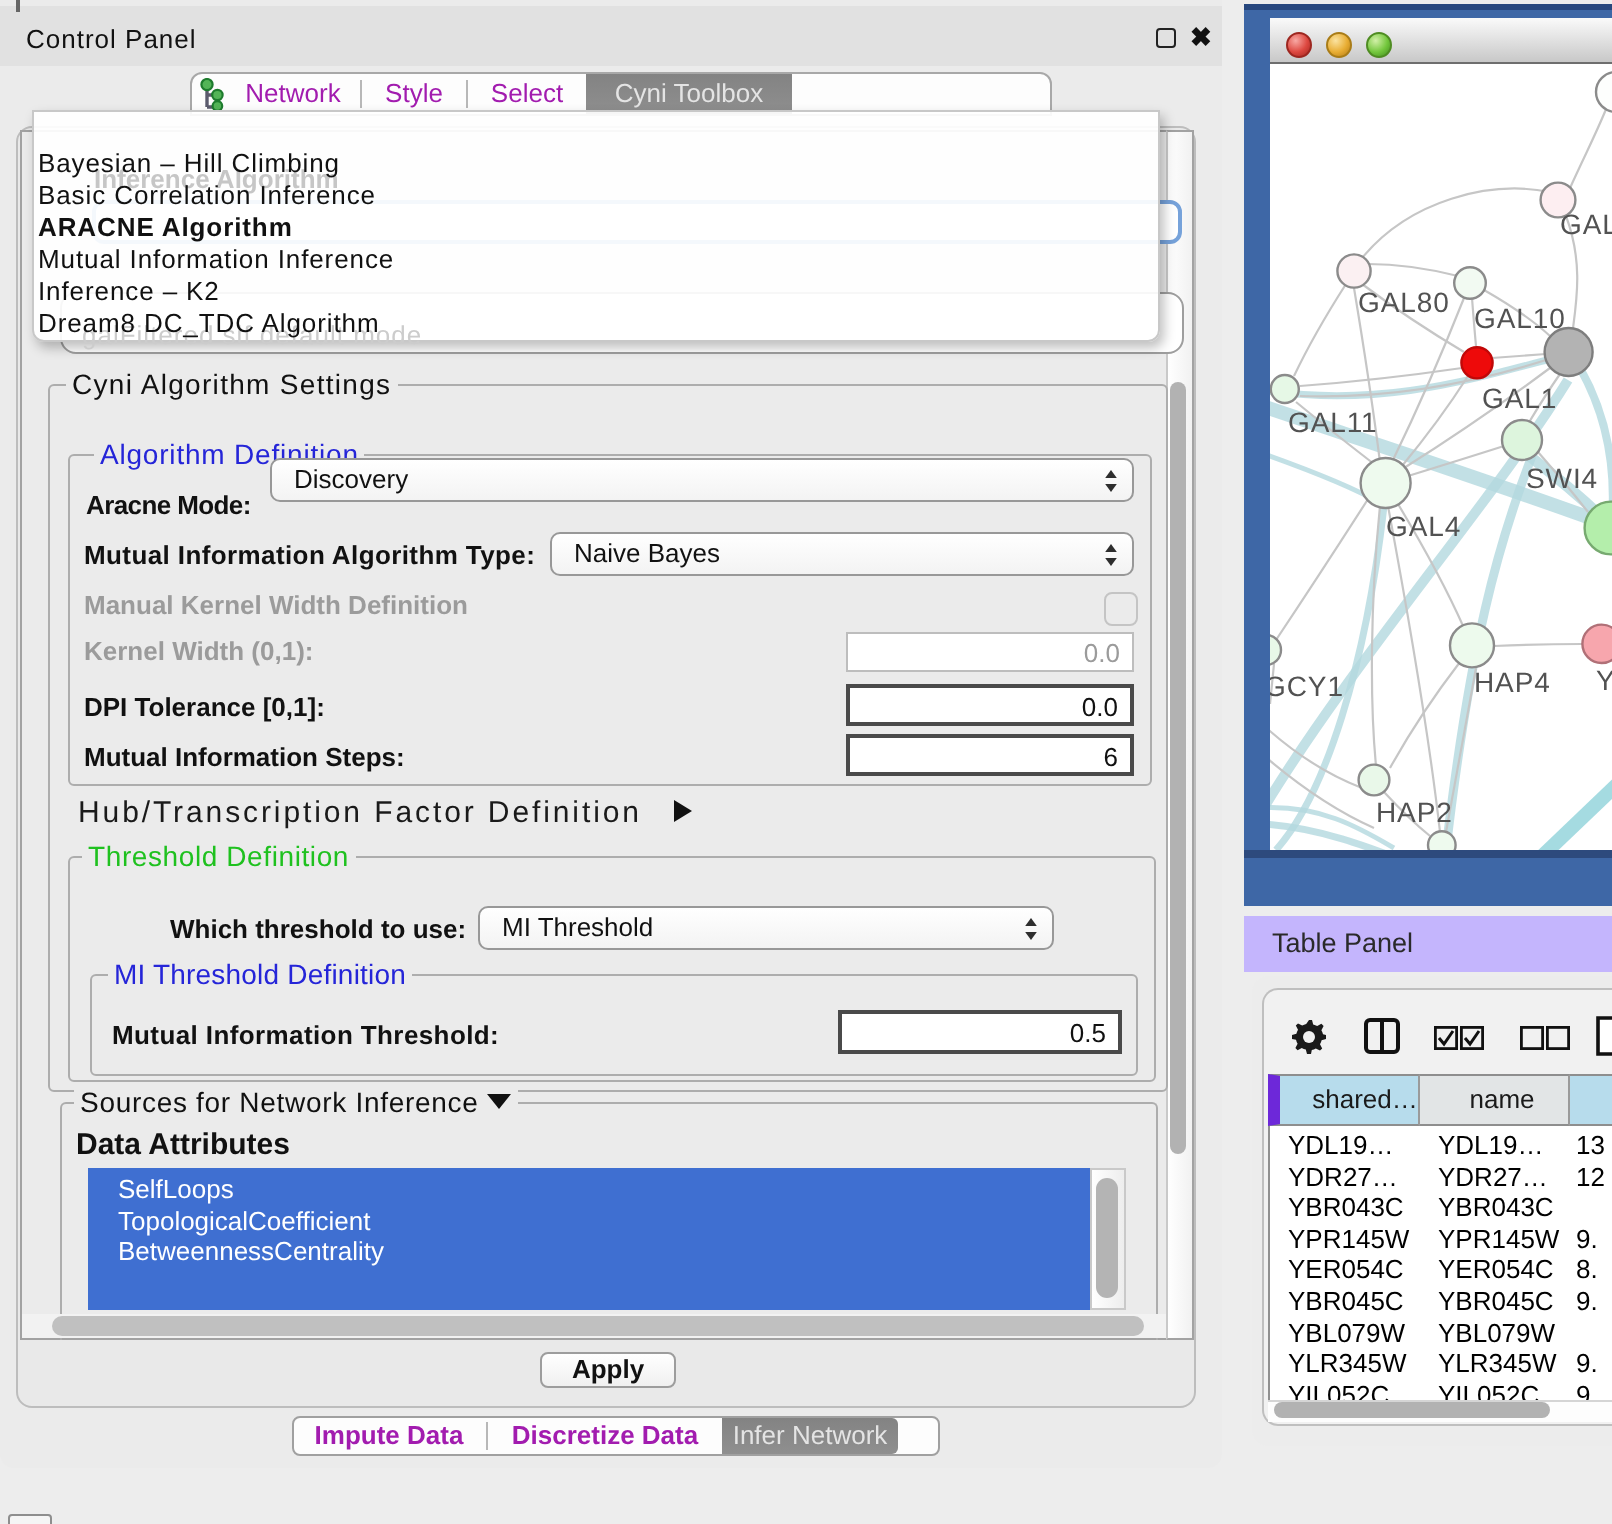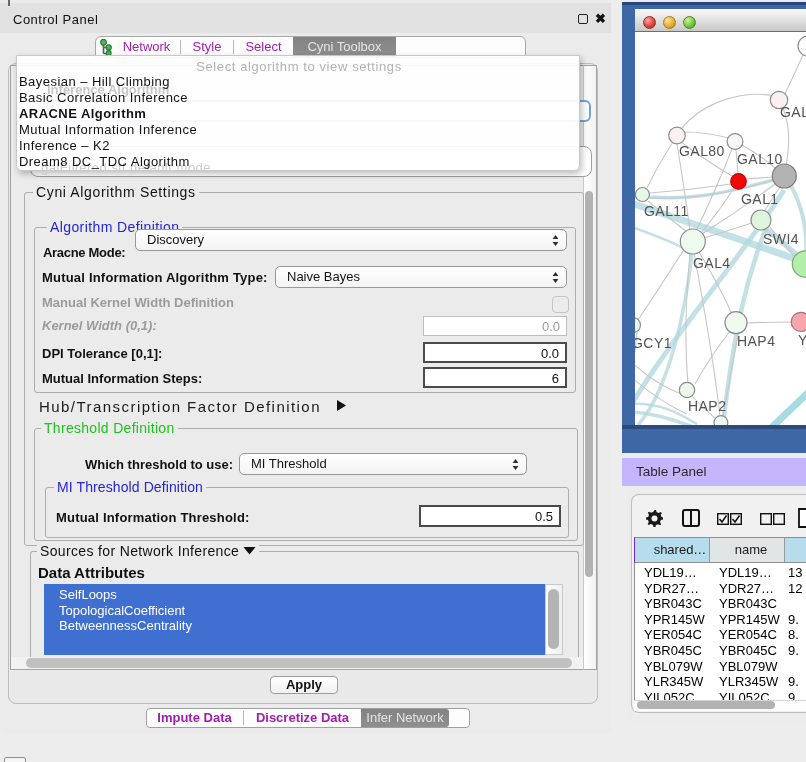--- a/index.html
+++ b/index.html
@@ -118,21 +118,21 @@
   <span class="abs b" style="left:42px;top:270px;letter-spacing:0.2px;">Mutual Information Algorithm Type:</span>
   <div class="combo" style="left:275px;top:266px;width:292px;">
     <span class="ctext">Naive Bayes</span>
     <svg class="carr" viewBox="0 0 7 11">
         <path d="M3.5 0 L6.4 4 H0.6 Z" fill="#2e2e2e"></path>
         <path d="M3.5 11 L6.4 7 H0.6 Z" fill="#2e2e2e"></path>
       </svg>
   </div>
   <span class="abs b gray" style="left:42px;top:295px;">Manual Kernel Width Definition</span>
   <div class="abs" style="left:552px;top:296px;width:17px;height:17px;background:#ebebeb;border:1px solid #c4c4c4;border-radius:4px;box-sizing:border-box;"></div>
-  <span class="abs b gray" style="left:42px;top:318px;font-style:italic;">Kernel Width (0,1):</span>
+  <span class="abs b gray" style="left:42px;top:318px;">Kernel Width (0,1):</span>
   <div class="field flight abs" style="left:423px;top:316px;width:144px;height:20px;">0.0</div>
   <span class="abs b" style="left:42px;top:346px;">DPI Tolerance [0,1]:</span>
   <div class="field fdark abs" style="left:423px;top:342px;width:144px;height:21px;">0.0</div>
   <span class="abs b" style="left:42px;top:371px;">Mutual Information Steps:</span>
   <div class="field fdark abs" style="left:423px;top:367px;width:144px;height:21px;">6</div>
   <span class="abs" style="left:39px;top:398px;font-size:15px;letter-spacing:1.45px;color:#1a1a1a;">Hub/Transcription Factor Definition</span>
   <svg class="abs" style="left:335px;top:399px;" width="12" height="13" viewBox="0 0 12 13">
       <path d="M2 1 L11 6.5 L2 12 Z" fill="#111"></path>
     </svg>
 
@@ -177,21 +177,20 @@
 
 <div id="popupwrap">
 
   <div id="underlay" class="abs">
 
     <div class="abs" style="left:30px;top:45px;width:545px;height:22px;background:#fff;border:2px solid #76a2da;border-radius:6px;box-sizing:border-box;"></div>
     <div class="abs" style="left:14px;top:91px;width:562px;height:31px;background:#fff;border:1px solid #9e9e9e;border-radius:8px;box-sizing:border-box;"></div>
 
   </div>
   <div id="popup" class="abs">
-    <div class="abs" style="left:0;top:3px;width:564px;text-align:center;color:#b3b3b3;letter-spacing:0.6px;">Select algorithm to view settings</div>
     <span class="abs b" style="left:30px;top:26px;color:#c6c6c6;">Inference Algorithm</span>
     <span class="abs" style="left:24px;top:104px;color:#cccccc;letter-spacing:0.5px;">galFiltered sif default mode</span>
     <div class="it abs" style="top:18px;">Bayesian – Hill Climbing</div>
     <div class="it abs" style="top:34px;">Basic Correlation Inference</div>
     <div class="it abs b" style="top:50px;">ARACNE Algorithm</div>
     <div class="it abs" style="top:66px;">Mutual Information Inference</div>
     <div class="it abs" style="top:82px;">Inference – K2</div>
     <div class="it abs" style="top:98px;">Dream8 DC_TDC Algorithm</div>
   </div>
 </div>
@@ -316,21 +315,21 @@
     <path d="M15.5 6 L18 9 L22.5 2.5" stroke="#111" stroke-width="1.5" fill="none"></path>
   </svg>
   <svg class="abs" style="left:760px;top:513px;" width="25" height="12" viewBox="0 0 25 12">
     <rect x="0.7" y="0.7" width="10.6" height="10.6" fill="none" stroke="#111" stroke-width="1.4"></rect>
     <rect x="13.7" y="0.7" width="10.6" height="10.6" fill="none" stroke="#111" stroke-width="1.4"></rect>
   </svg>
   <svg class="abs" style="left:798px;top:508px;" width="14" height="20" viewBox="0 0 14 20">
     <path d="M1 1 L9 1 L13 5 L13 19 L1 19 Z" fill="#fff" stroke="#111" stroke-width="1.8"></path>
   </svg>
 
-  <div class="hcell abs" style="left:634px;width:76px;background:#b7dcec;padding-left:16px;border-left:1px solid #6d28d9;">shared…</div>
+  <div class="hcell abs" style="left:634px;width:76px;background:#b7dcec;padding-left:16px;border-left:6px solid #6d28d9;">shared…</div>
   <div class="hcell abs" style="left:710px;width:75px;background:#e2e5e6;padding-left:8px;">name</div>
   <div class="hcell abs" style="left:785px;width:21px;background:#b7dcec;border-right:none;"></div>
 
   <div id="rows" class="abs" style="left:634px;top:563px;width:172px;height:138px;background:#fff;overflow:hidden;border-left:1px solid #909090;box-sizing:border-box;">
       <div class="trow" style="left:9px;top:2.0px;width:67px;">YDL19…</div>
       <div class="trow" style="left:84px;top:2.0px;width:75px;">YDL19…</div>
       <div class="trow" style="left:153px;top:2.0px;width:19px;">13</div>
   <div class="trow" style="left:9px;top:17.6px;width:67px;">YDR27…</div>
       <div class="trow" style="left:84px;top:17.6px;width:75px;">YDR27…</div>
       <div class="trow" style="left:153px;top:17.6px;width:19px;">12</div>

